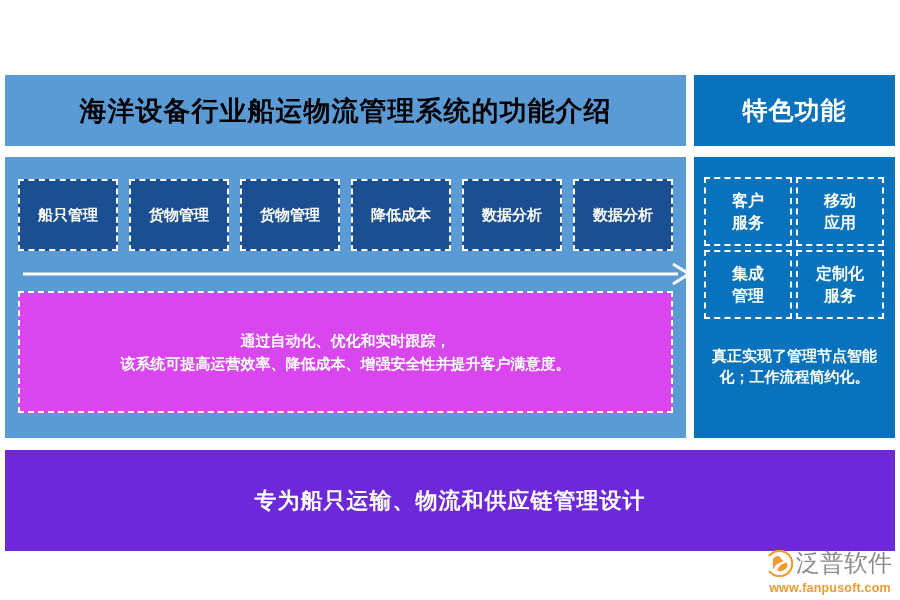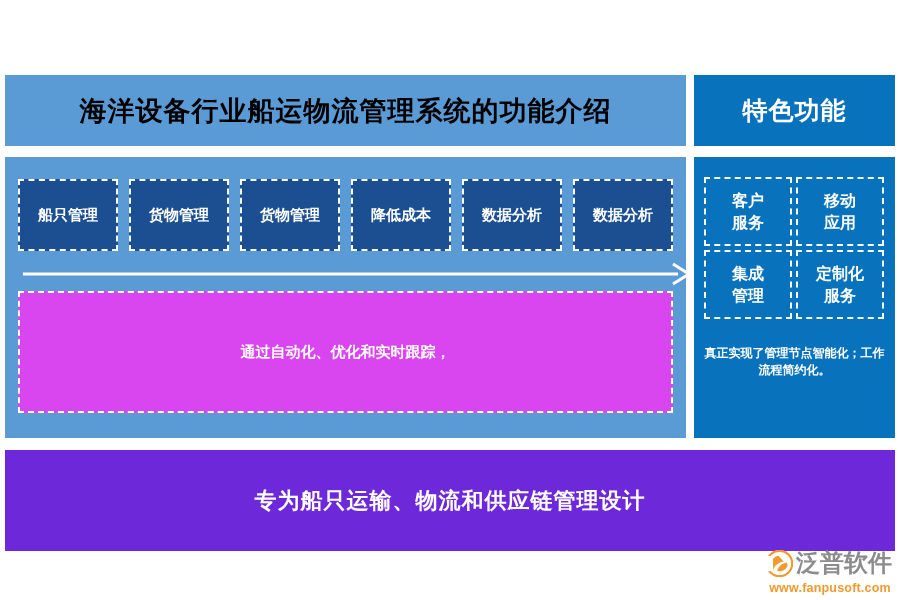--- a/index.html
+++ b/index.html
@@ -175,21 +175,21 @@
     line-height: 1.35;
     text-align: center;
     white-space: pre-line;
   }
   .side-caption {
     position: absolute;
     left: 6px;
     top: 188px;
     width: 189px;
     color: #ffffff;
-    font-size: 12px;
+    font-size: 15px;
     font-weight: bold;
     line-height: 1.4;
     text-align: center;
   }
 
   
   .footer-bar {
     position: absolute;
     left: 5px;
     top: 450px;
@@ -223,21 +223,21 @@
   }
   .logo-mark {
     width: 27px;
     height: 27px;
     flex: 0 0 auto;
     margin-right: 3px;
   }
   .logo-name {
     color: #8C8C8C;
     font-size: 24px;
-    font-weight: bold;
+    font-weight: normal;
     line-height: 1;
     white-space: nowrap;
   }
   .logo-url {
     color: #F29A2E;
     font-size: 12.5px;
     font-weight: bold;
     letter-spacing: 0.2px;
     margin-top: 3px;
     text-align: center;
@@ -296,20 +296,21 @@
       <div class="arrow-wrap">
         <svg width="668" height="26" viewBox="0 0 668 26" xmlns="http://www.w3.org/2000/svg">
           <line x1="0" y1="13" x2="655" y2="13" stroke="#ffffff" stroke-width="3"></line>
           <polyline points="650,3 666,13 650,23" fill="none" stroke="#ffffff" stroke-width="3"></polyline>
         </svg>
       </div>
 
       <div class="desc-box">
         <div class="desc-text">
           <span class="desc-line">通过自动化、优化和实时跟踪，</span>
+          <span class="desc-line">该系统可提高运营效率、降低成本、增强安全性并提升客户满意度。</span>
         </div>
       </div>
 
     </div>
 
     <div class="side-panel">
 
       <div class="side-boxes">
 
         <div class="side-box">

